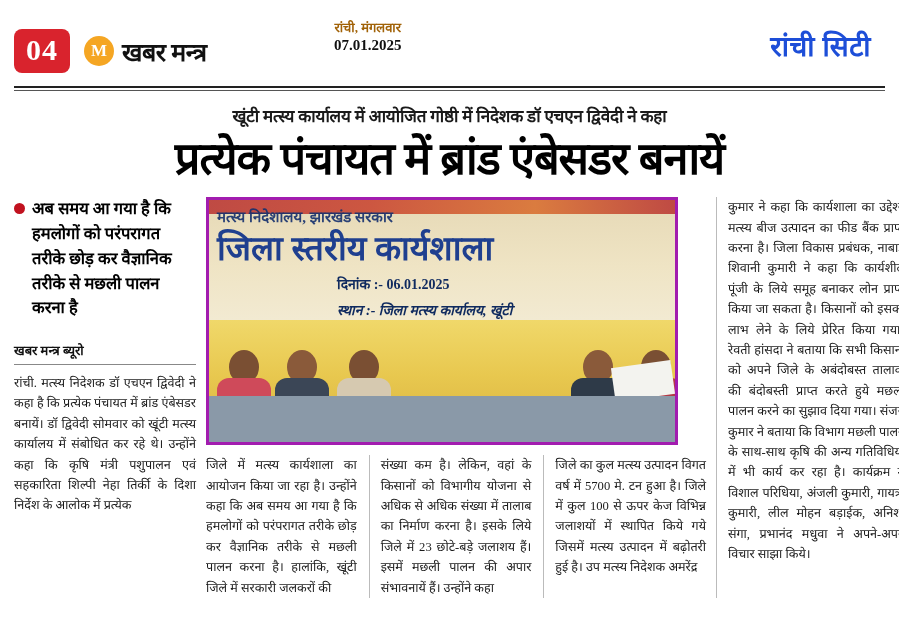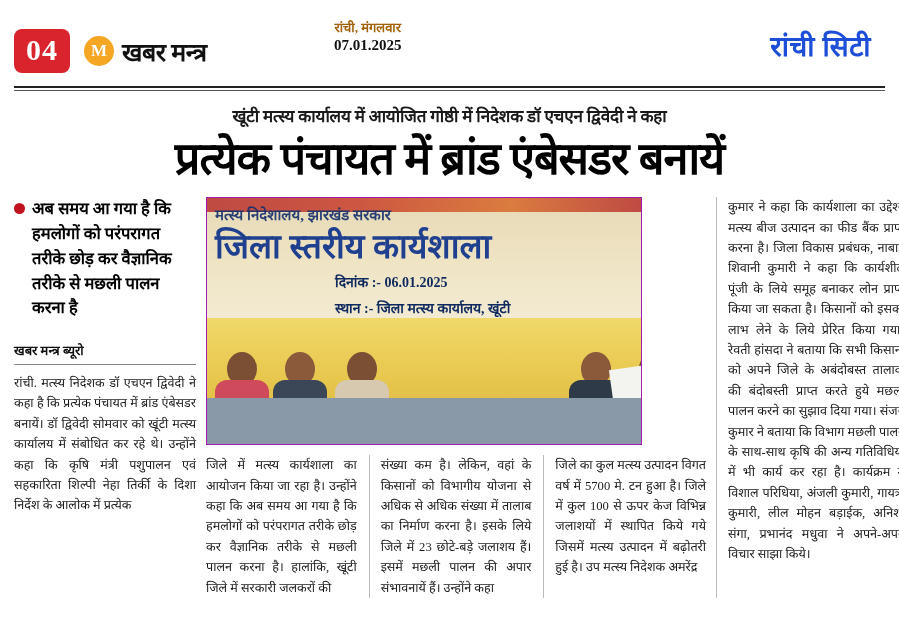--- a/index.html
+++ b/index.html
@@ -183,26 +183,26 @@
     color: #1a1a1a;
     text-align: justify;
     margin-top: 8px;
   }
   .body-text.right-col {
     margin-top: 0;
   }
 
   
   .photo {
-    width: 436px;
+    width: 472px;
     height: 248px;
     position: relative;
     overflow: hidden;
     background: #c8b89a;
-    border: 1px solid #a21caf;
+    border: 3px solid #a21caf;
     box-sizing: border-box;
   }
   .photo .banner {
     position: absolute;
     left: 0; right: 0; top: 0;
     height: 120px;
     background: linear-gradient(180deg, #e6d9b6 0%, #efe4c4 55%, #f2ead2 100%);
   }
   .photo .banner-strip {
     position: absolute;
@@ -236,21 +236,21 @@
   .photo .banner-line1, .photo .banner-line2 {
     position: absolute;
     left: 128px;
     font-family: "Liberation Serif", serif;
     font-size: 14px;
     color: #0f2a5f;
     font-weight: bold;
     white-space: nowrap;
   }
   .photo .banner-line1 { top: 74px; }
-  .photo .banner-line2 { top: 100px; }
+  .photo .banner-line2 { top: 100px; font-style: italic; }
   .photo .stage {
     position: absolute;
     left: 0; right: 0; top: 120px; bottom: 0;
     background: linear-gradient(180deg, #f0d86a 0%, #e8c84f 45%, #d9b23f 100%);
   }
   .photo .table-front {
     position: absolute;
     left: 0; right: 0; bottom: 0;
     height: 46px;
     background: #8a99a8;

